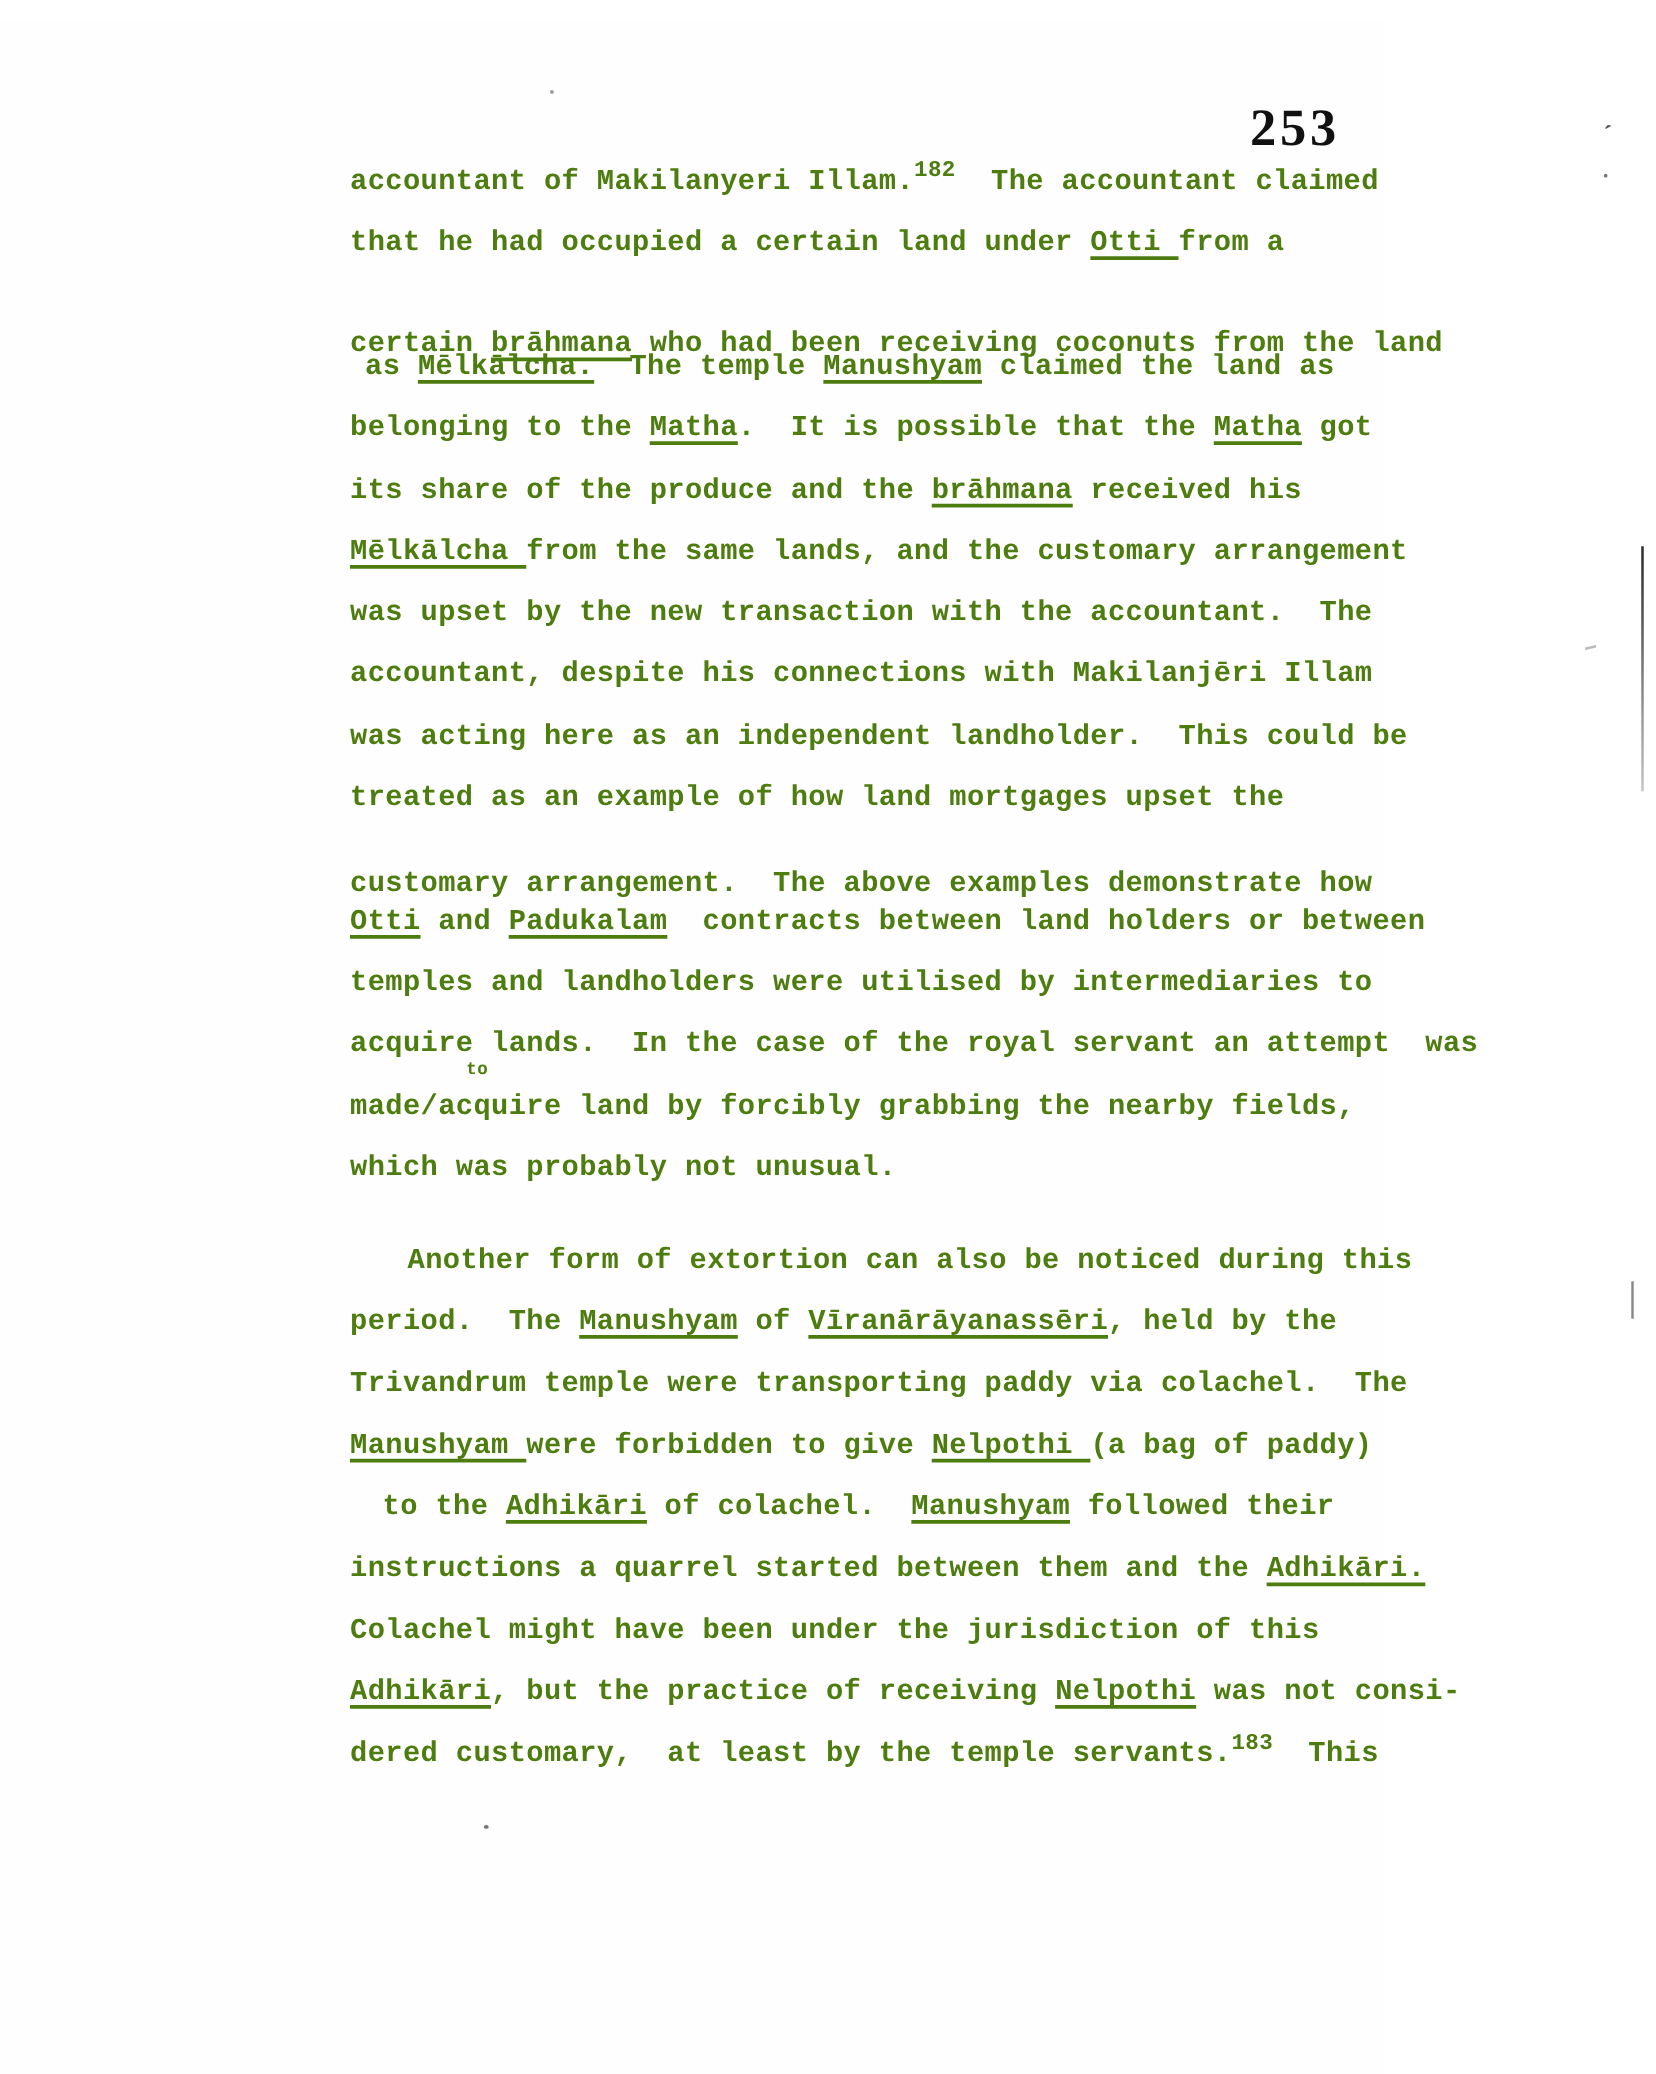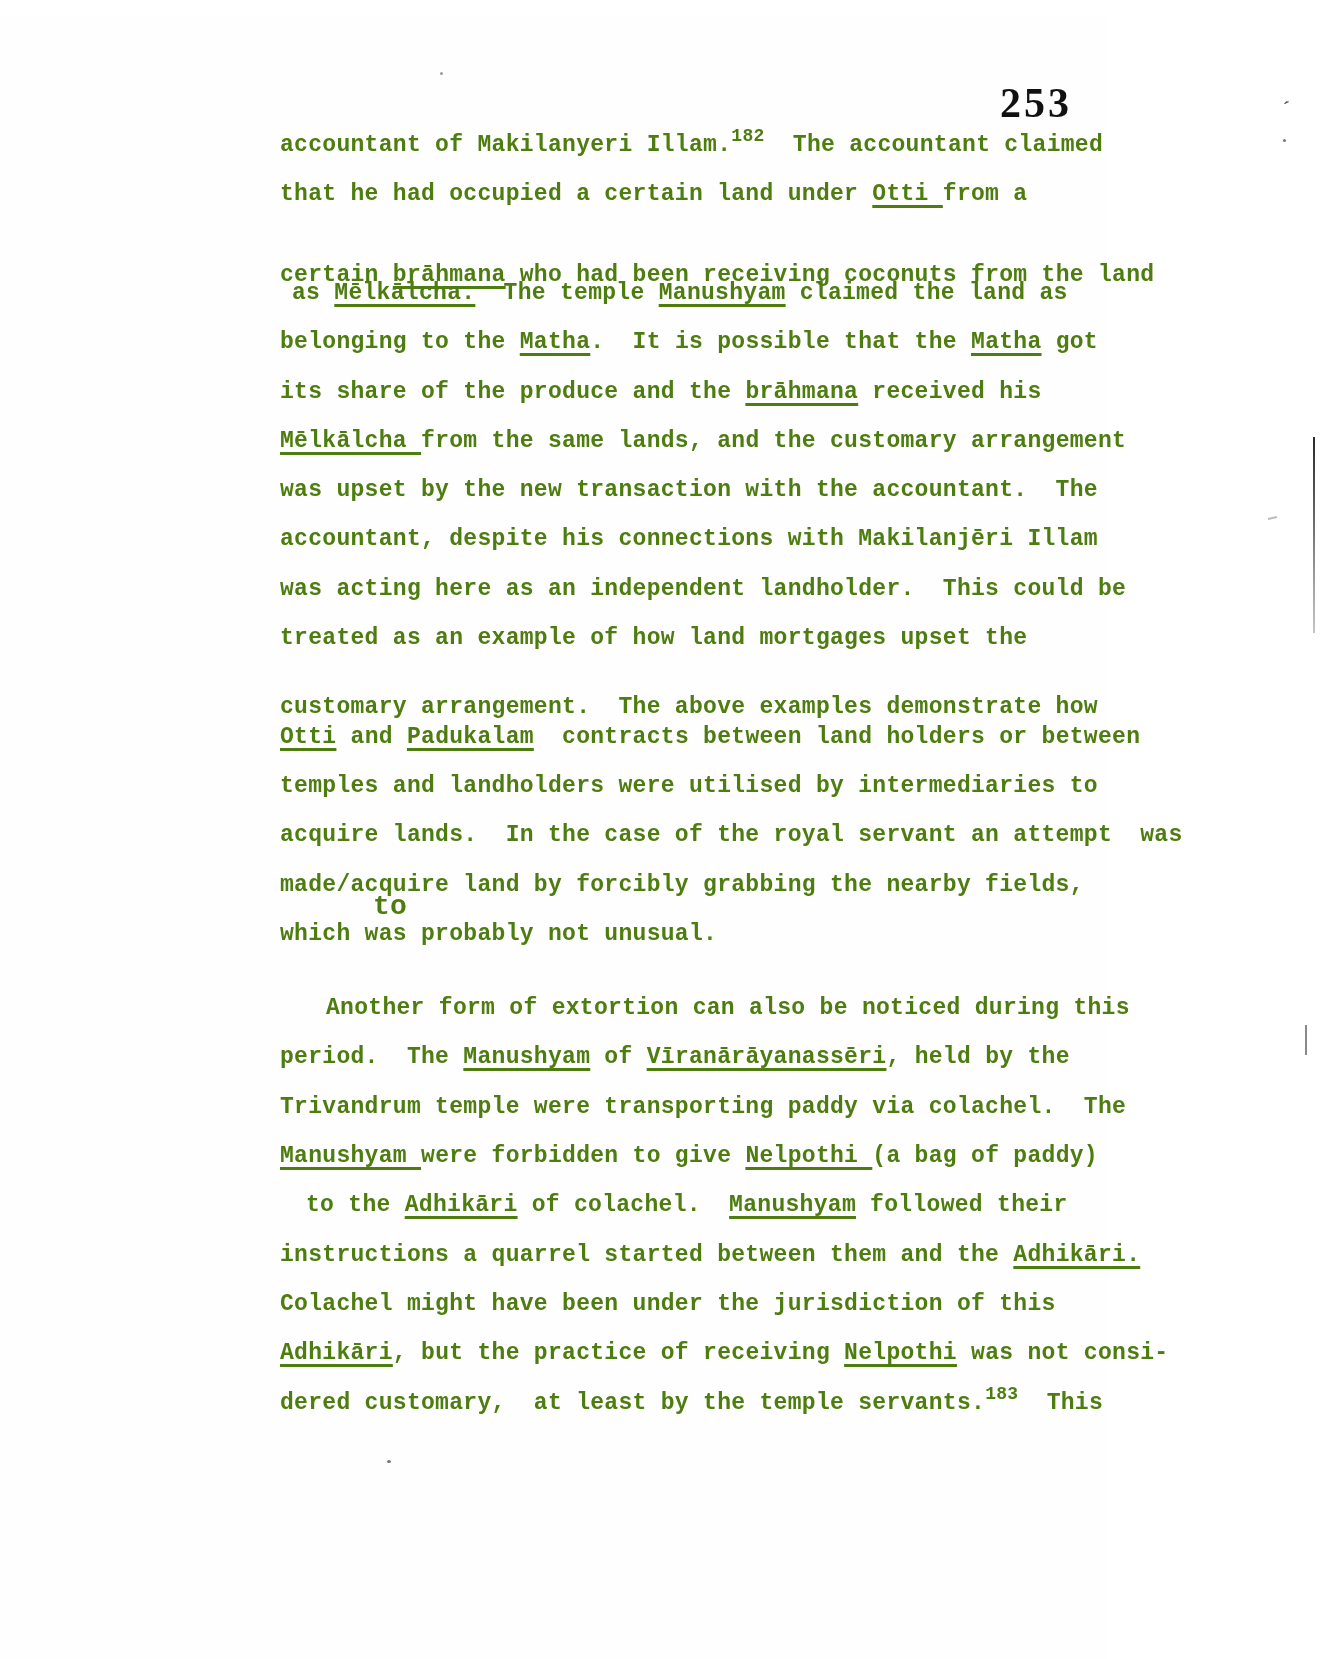--- a/index.html
+++ b/index.html
@@ -44,22 +44,21 @@
     text-decoration: underline;
     text-decoration-thickness: 2.5px;
     text-underline-offset: 5px;
   }
   .line span.sup {
     font-size: 18px;
     position: relative;
     top: -10px;
   }
   .insert-line {
-    font-size: 28px;
-    margin-top: 44px;
+    font-size: 14px;
   }
   
   .artifact { position: absolute; }
   .vline-long {
     left: 1313px; top: 420px; width: 2px; height: 196px;
     background: linear-gradient(#2a2a2a 0%, #555 30%, #9a9a9a 70%, #c5c5c5 100%);
   }
   .vline-tick {
     left: 1305px; top: 1008px; width: 2px; height: 30px;
     background: #8a8a8a;

